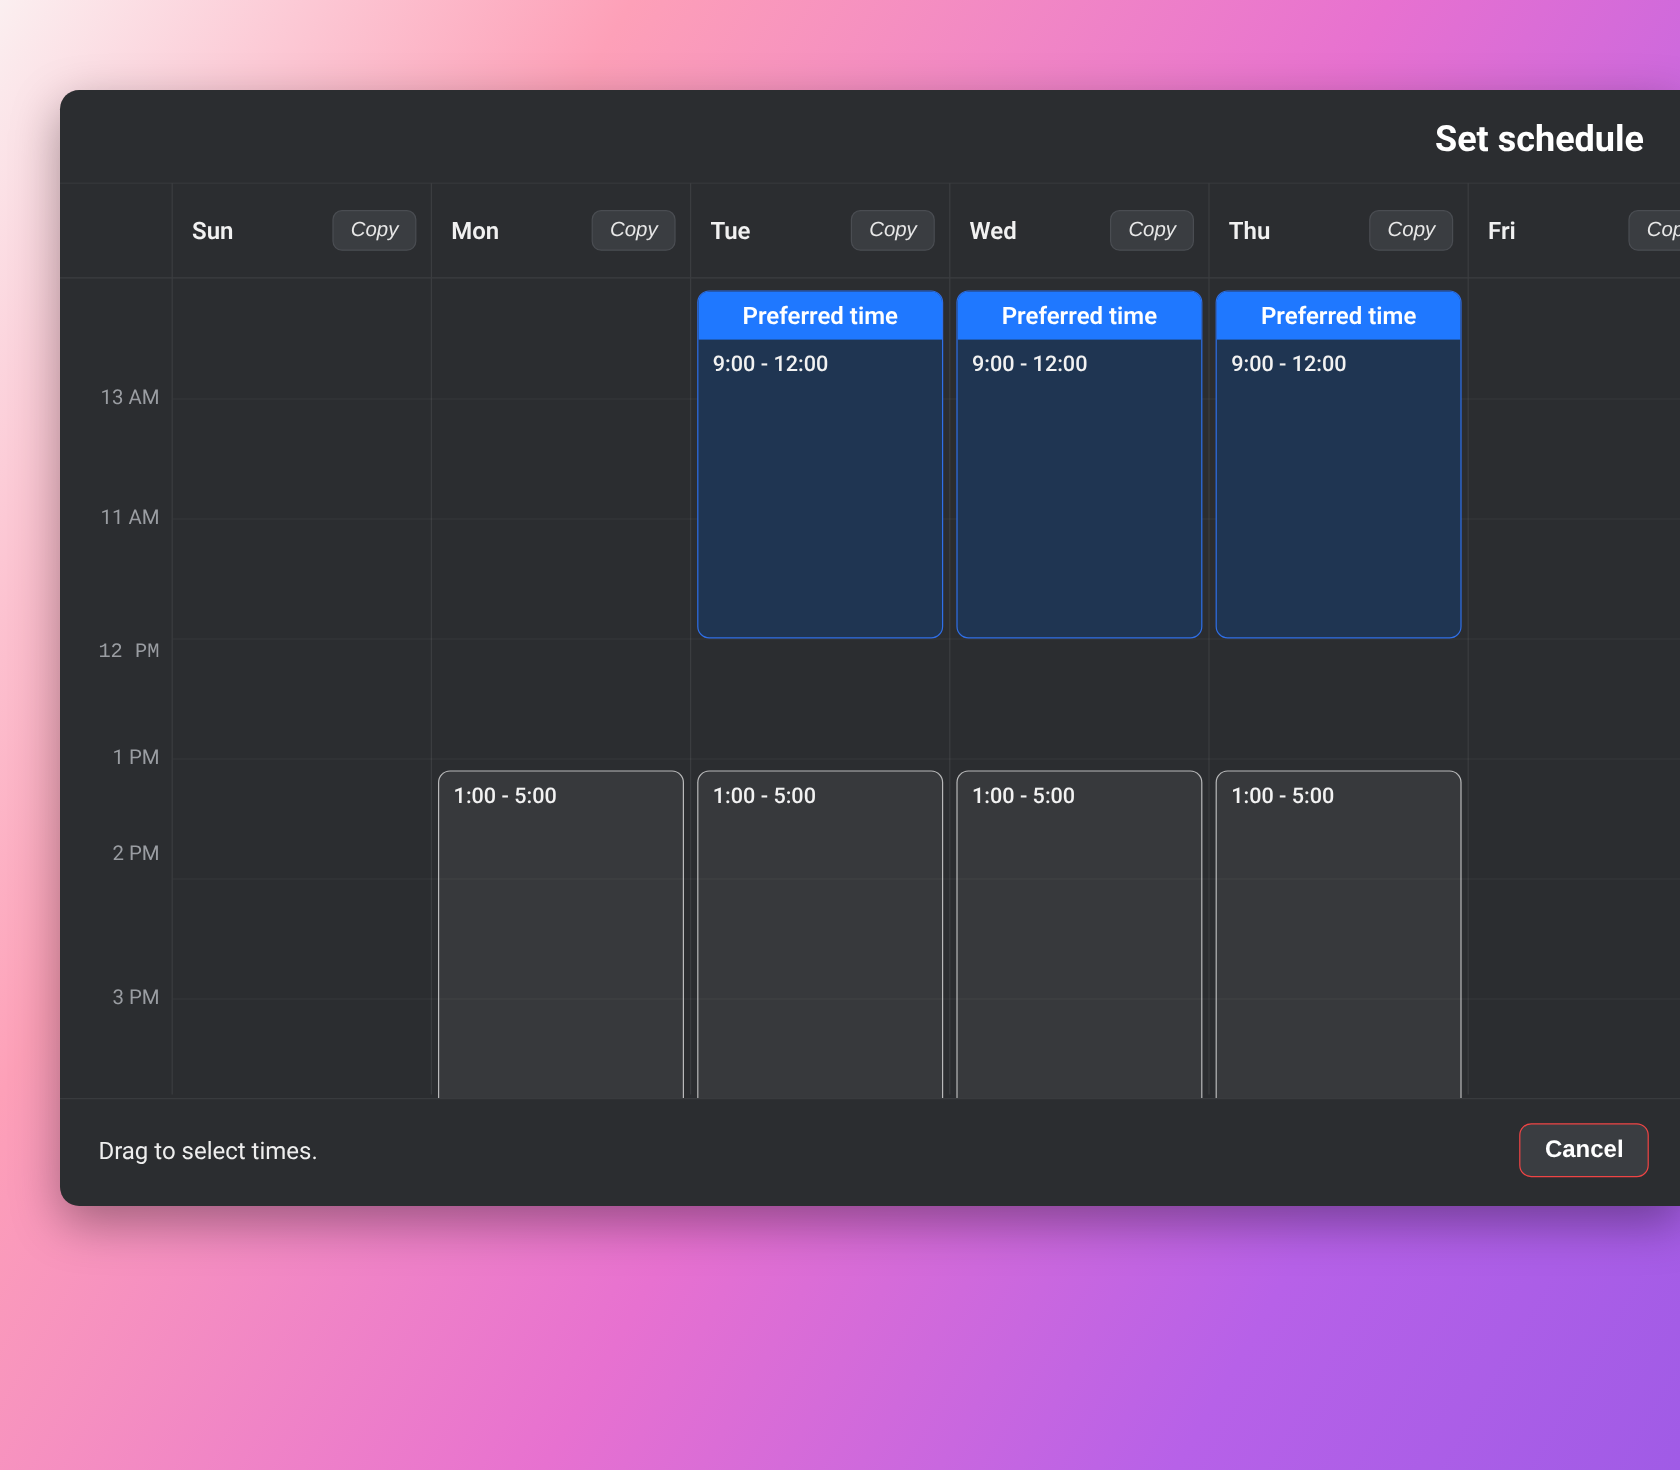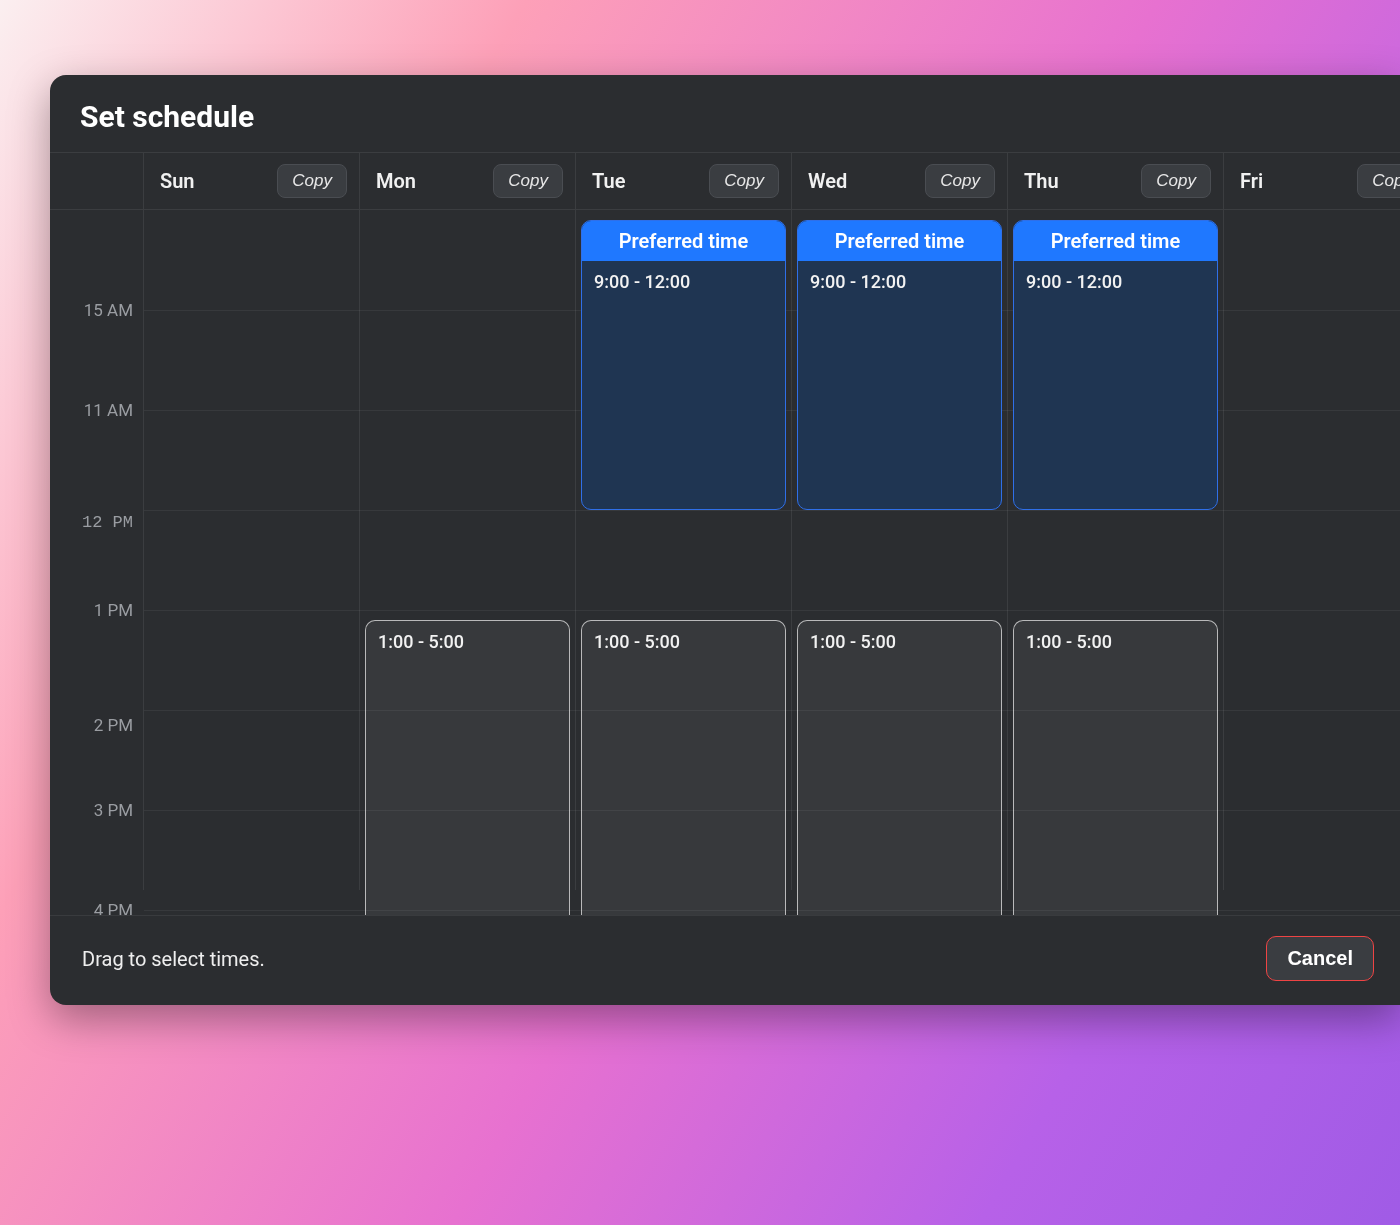--- a/index.html
+++ b/index.html
@@ -20,33 +20,34 @@
     color: #e6e6e6;
     display: flex;
     flex-direction: column;
     overflow: hidden;
   }
   .panel-title {
     font-size: 30px;
     font-weight: 700;
     color: #ffffff;
     padding: 24px 30px 18px 30px;
+    text-align: right;
   }
   .grid-wrap {
     flex: 1 1 auto;
     position: relative;
     overflow: hidden;
   }
 
   
   .hdr {
     display: flex;
     border-top: 1px solid rgba(255,255,255,.08);
     border-bottom: 1px solid rgba(255,255,255,.08);
-    height: 58px;
+    height: 80px;
   }
   .hdr .time-col, .body .time-col {
     flex: 0 0 94px;
     border-right: 1px solid rgba(255,255,255,.08);
   }
   .hdr .day-col, .body .day-col {
     flex: 0 0 216px;
     border-right: 1px solid rgba(255,255,255,.08);
   }
   .hdr .day-col {
@@ -179,25 +180,25 @@
         </div>
         <div class="day-col">
           <span class="day-label">Fri</span>
           <button class="copy-btn">Copy</button>
         </div>
       </div>
 
     <div class="body">
       <div class="time-col">
 
-      <div class="hour-label" style="top: 100px;">15 AM</div>
+      <div class="hour-label" style="top: 100px;">13 AM</div>
           <div class="hour-label" style="top: 200px;">11 AM</div>
           <div class="hour-label" style="top: 312px; font-family: Liberation Mono, monospace;">12 PM</div>
           <div class="hour-label" style="top: 400px;">1 PM</div>
-          <div class="hour-label" style="top: 515px;">2 PM</div>
+          <div class="hour-label" style="top: 480px;">2 PM</div>
           <div class="hour-label" style="top: 600px;">3 PM</div>
           <div class="hour-label" style="top: 700px;">4 PM</div>
         </div>
       <div class="grid-lines">
 
       <div class="hline" style="top: 100px;"></div>
           <div class="hline" style="top: 200px;"></div>
           <div class="hline" style="top: 300px;"></div>
           <div class="hline" style="top: 400px;"></div>
           <div class="hline" style="top: 500px;"></div>

